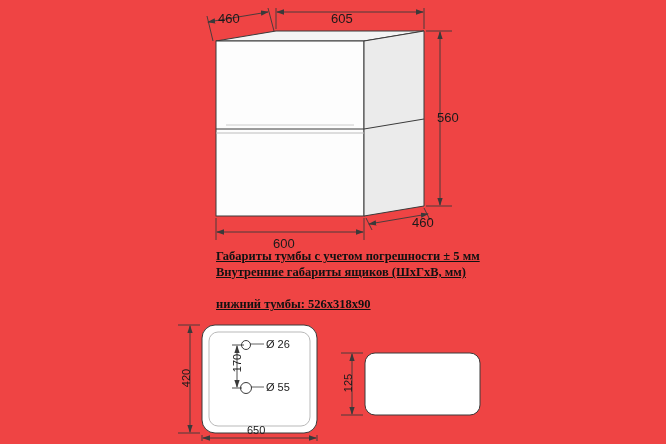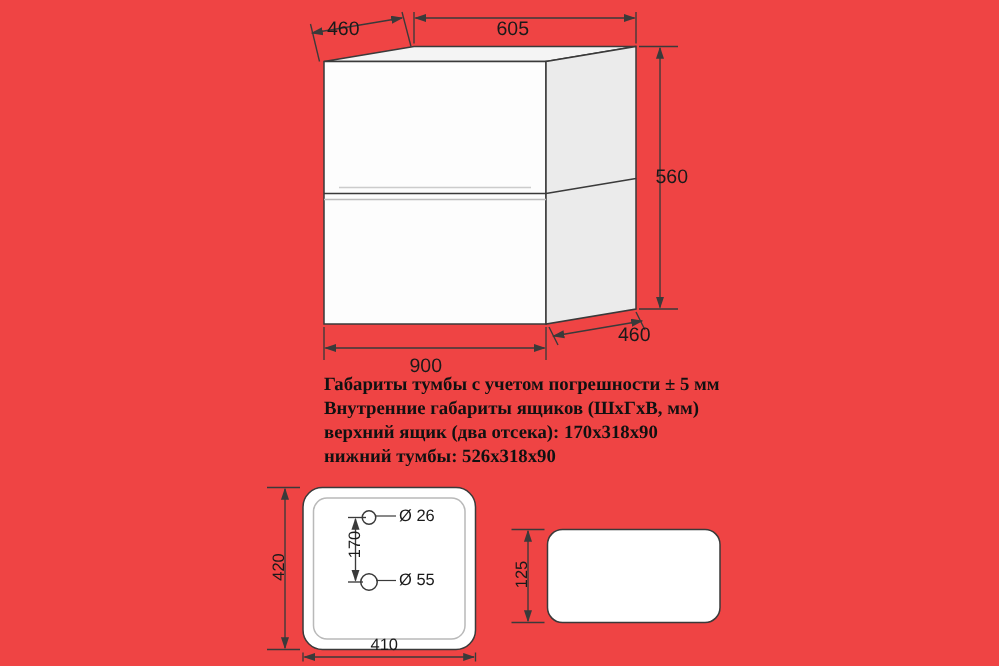--- a/index.html
+++ b/index.html
@@ -27,20 +27,21 @@
   }
   .spec-line {
     position: absolute;
     font-family: "Liberation Serif", serif;
     font-size: 12.5px;
     color: #111111;
     white-space: nowrap;
   }
   .spec-bold {
     font-weight: bold;
+    text-decoration: underline;
   }
   svg {
     position: absolute;
     left: 0;
     top: 0;
   }
   .vrot {
     transform: rotate(-90deg);
     transform-origin: center center;
   }
@@ -149,35 +150,34 @@
   </svg>
 
   <div class="dim-label" style="left:218px; top:11px;">460</div>
 
   <div class="dim-label" style="left:331px; top:11px;">605</div>
 
   <div class="dim-label" style="left:437px; top:110px;">560</div>
 
   <div class="dim-label" style="left:412px; top:215px;">460</div>
 
-  <div class="dim-label" style="left:273px; top:236px;">900</div>
+  <div class="dim-label" style="left:273px; top:236px;">600</div>
 
   <div class="dim-label small vrot" style="left:170px; top:372px; width:32px; text-align:center;">420</div>
 
-  <div class="dim-label small" style="left:247px; top:424px;">410</div>
+  <div class="dim-label small" style="left:247px; top:424px;">650</div>
 
   <div class="dim-label small vrot" style="left:222px; top:357px; width:30px; text-align:center;">170</div>
 
   <div class="dim-label small" style="left:266px; top:338px;">Ø 26</div>
 
   <div class="dim-label small" style="left:266px; top:381px;">Ø 55</div>
 
   <div class="dim-label small vrot" style="left:332px; top:377px; width:32px; text-align:center;">125</div>
 
   <div class="spec-line spec-bold" style="left:216px; top:249px;">Габариты тумбы с учетом погрешности ± 5 мм</div>
 
   <div class="spec-line spec-bold" style="left:216px; top:265px;">Внутренние габариты ящиков (ШхГхВ, мм)</div>
 
-  <div class="spec-line spec-bold" style="left:216px; top:281px;">верхний ящик (два отсека): 170х318х90</div>
 
   <div class="spec-line spec-bold" style="left:216px; top:297px;">нижний тумбы: 526х318х90</div>
 
 </div>
 
 </body></html>

